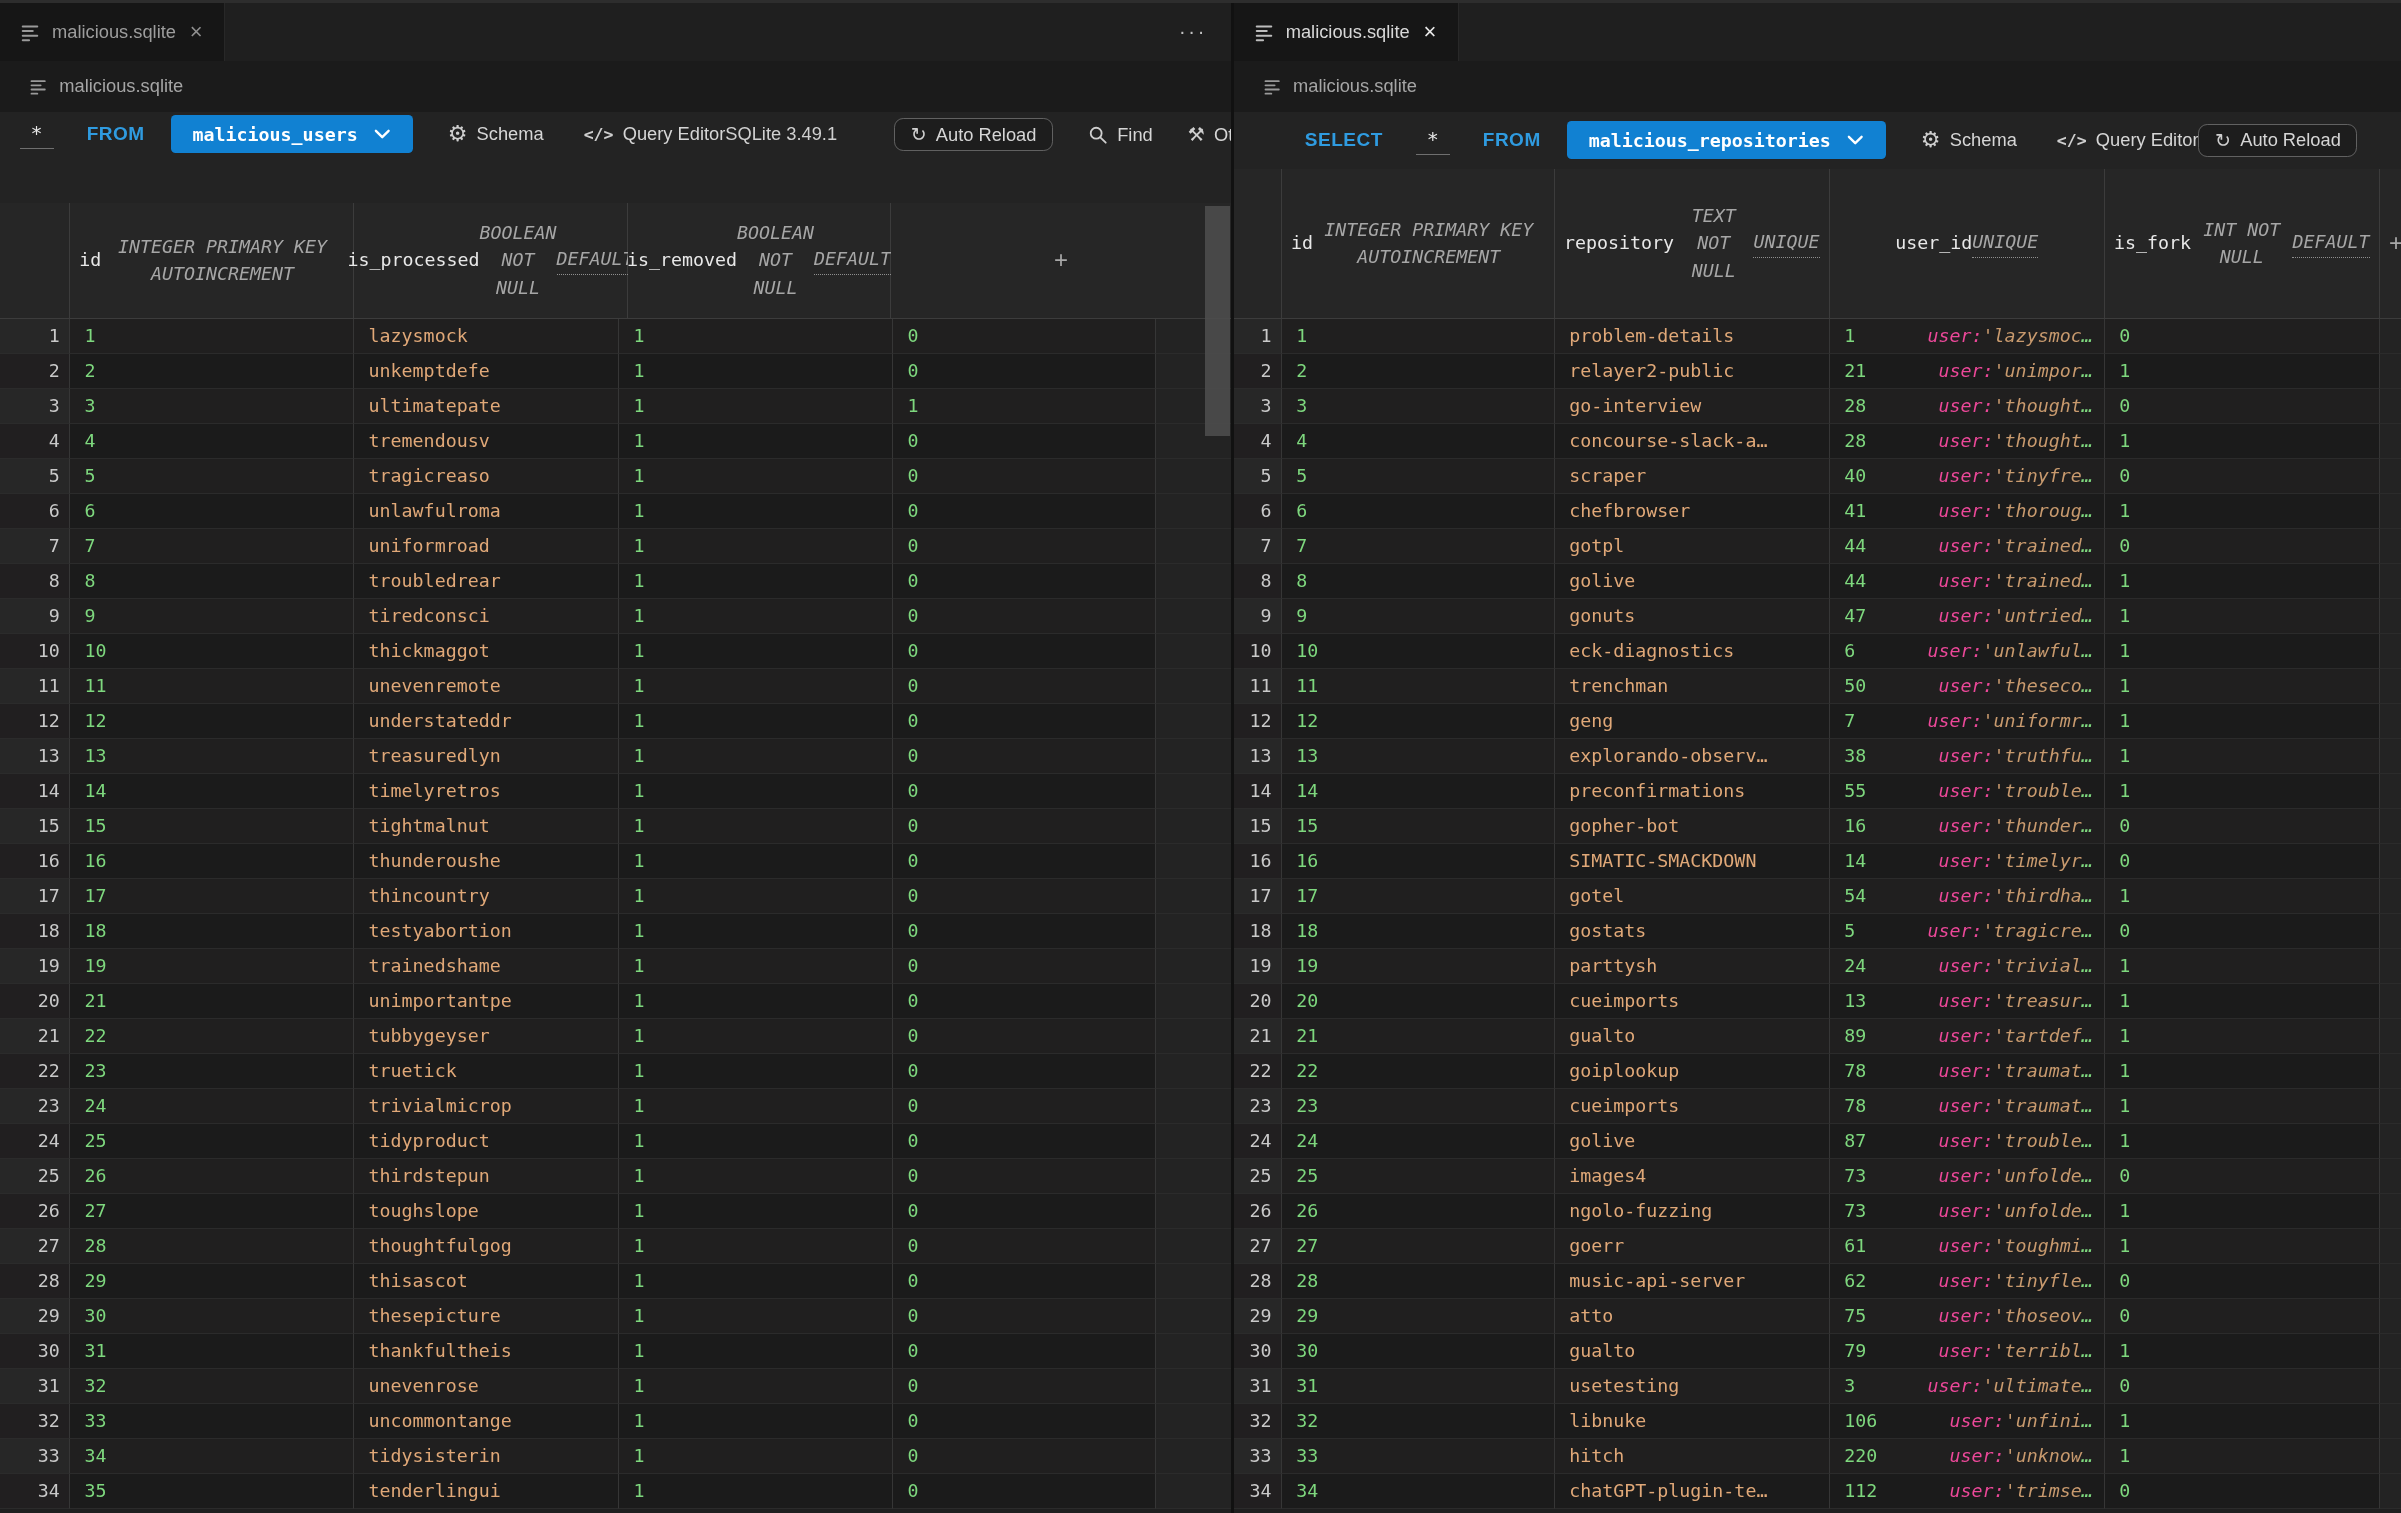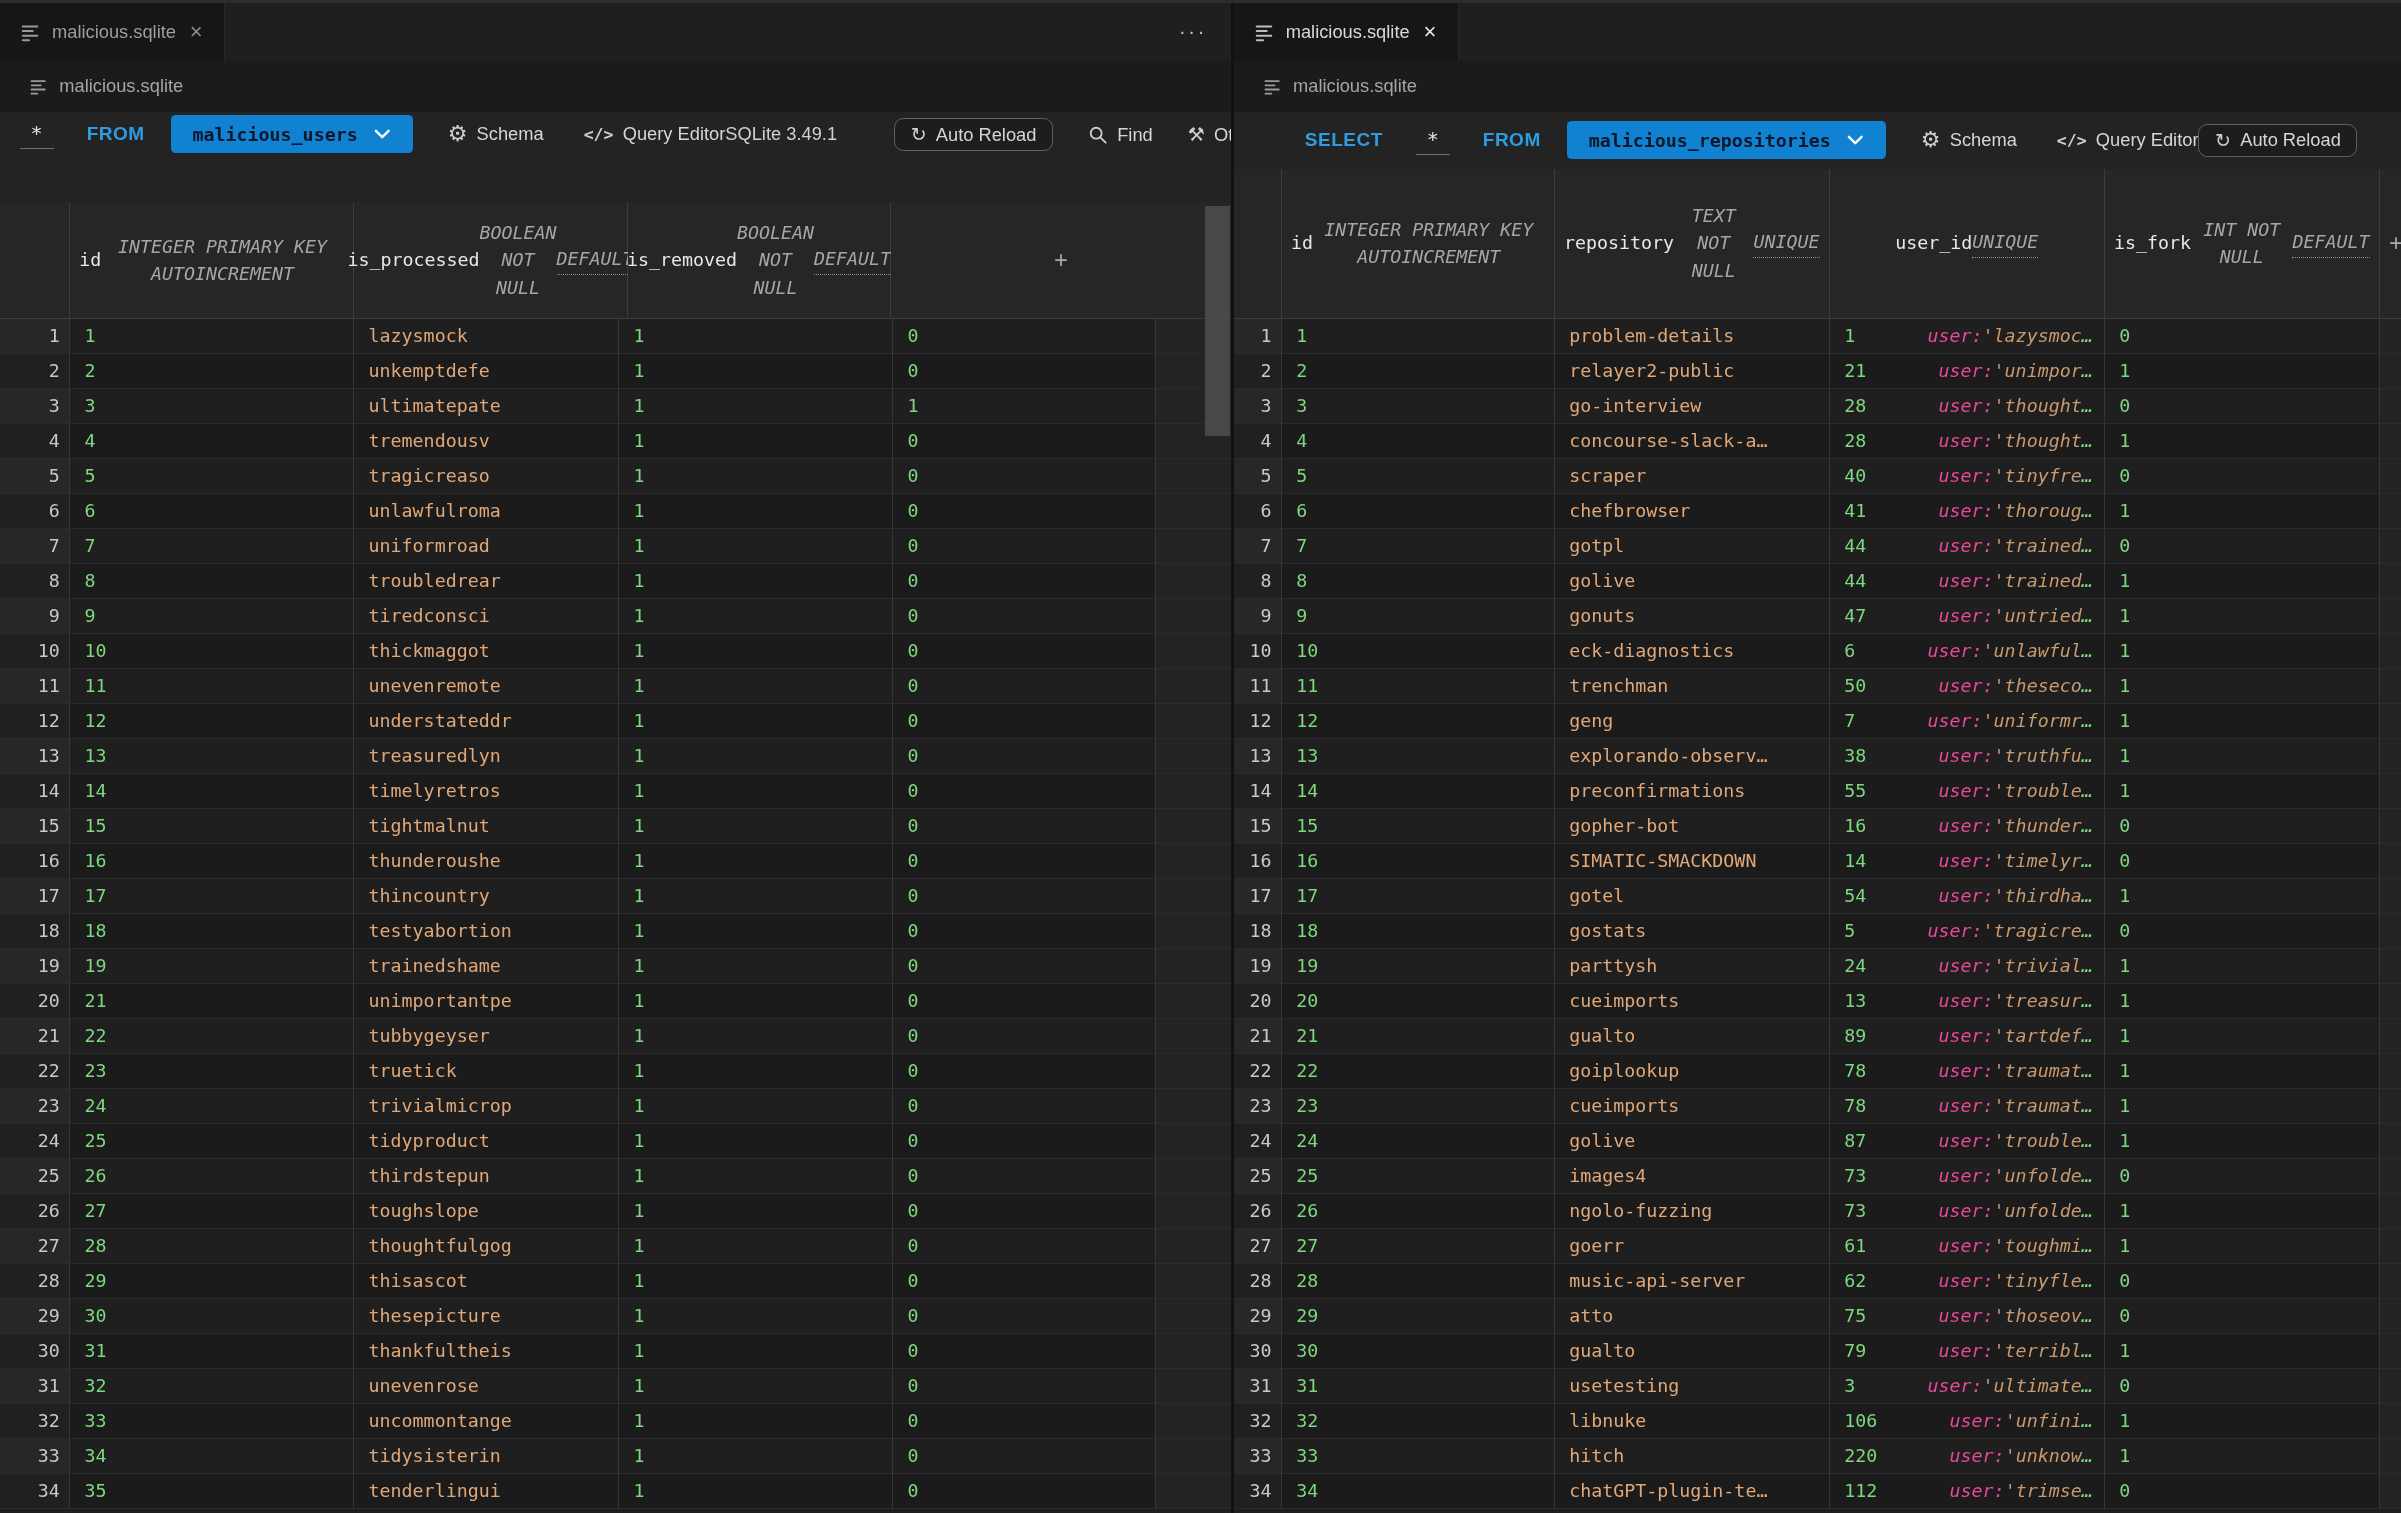--- a/index.html
+++ b/index.html
@@ -39,21 +39,21 @@
   .panel.right .toolbar{height:57px;flex:0 0 57px}
   .tb-row{display:flex;align-items:center;padding:0 22px}
   .panel.left .tb-row.first{height:45px}
   .panel.left .tb-row.second{height:46px;padding-left:11px}
   .panel.right .tb-row.first{height:57px}
   .kw{color:var(--blue);font-weight:bold;font-size:19px;letter-spacing:0.5px}
   .star-wrap{margin:0 33px;padding:1.8px 11px 2.7px;border-bottom:1.8px solid #6f6f6f}
   .star{color:#e6e6e6;font-family:var(--mono);font-size:20px}
   .from{margin-right:26px}
   .table-select{display:flex;align-items:center;gap:16.5px;background:var(--btn-blue);border:none;border-radius:4.6px;height:38px;padding:0 22px;cursor:pointer}
-  .table-select .tname{color:#0f172a;font-family:var(--mono);font-weight:bold;font-size:18.3px;white-space:nowrap}
+  .table-select .tname{color:#ffffff;font-family:var(--mono);font-weight:bold;font-size:18.3px;white-space:nowrap}
   .tb-btn{display:flex;align-items:center;gap:9.2px;color:var(--txt-ui);font-size:18.3px;cursor:pointer;white-space:nowrap}
   .glyph{font-size:22px;color:#cfcfcf;line-height:1}
   .code-glyph{font-family:var(--mono);font-size:16.5px;font-weight:bold;color:#cfcfcf}
   .schema{margin-left:35px}
   .query-editor{margin-left:40px}
   .version{margin-left:auto;margin-right:24px;color:#d0d0d0;font-size:18.3px;white-space:nowrap}
   .pill{border:1.8px solid #616161;border-radius:9.2px;padding:4.6px 15.6px;background:#1d1d1d}
   .find{margin-left:35px}
   .other-tools{margin-left:35px}
   .auto-reload-right{margin-left:auto;margin-right:-27.5px;flex:0 0 auto}

